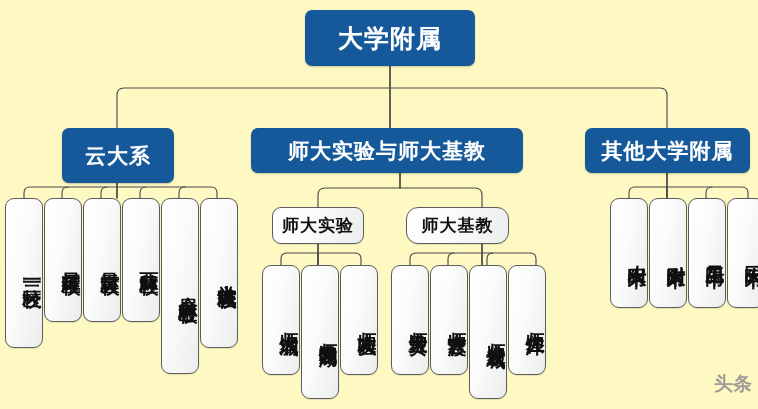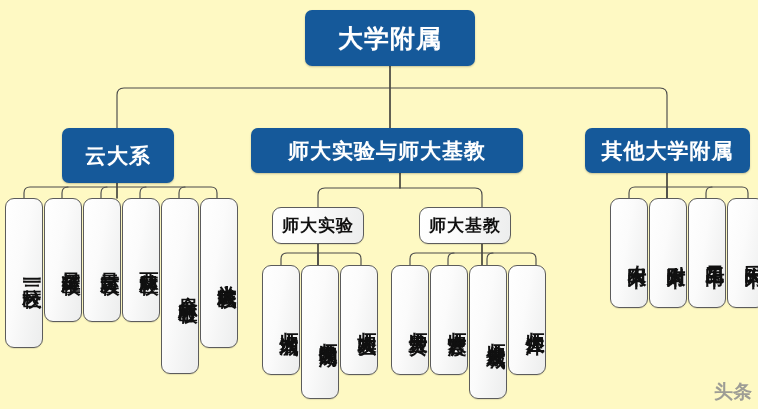--- a/index.html
+++ b/index.html
@@ -80,21 +80,21 @@
     line-height: 1.02;
     letter-spacing: 1.5px;
     padding: 5px 0;
     align-items: flex-start;
   }
 
   
   #watermark {
     position: absolute;
     right: 6px;
-    bottom: 4px;
+    bottom: 12px;
     display: flex;
     align-items: center;
     color: #8d8d8d;
     font-size: 19px;
     font-weight: bold;
     white-space: nowrap;
     opacity: 0.85;
   }
   #watermark .wm-logo { font-size: 19px; }
   #watermark .wm-handle { font-size: 19px; }
@@ -145,21 +145,21 @@
 
   <div class="whitebox leaf" style="left:5px;   top:198px; width:38px; height:150px;">一二一校区</div>
   <div class="whitebox leaf" style="left:44px;  top:198px; width:38px; height:124px;">星耀校区</div>
   <div class="whitebox leaf" style="left:83px;  top:198px; width:38px; height:124px;">呈贡校区</div>
   <div class="whitebox leaf" style="left:122px; top:198px; width:38px; height:124px;">西林校区</div>
   <div class="whitebox leaf" style="left:161px; top:198px; width:38px; height:176px;">会展中心校区</div>
   <div class="whitebox leaf" style="left:200px; top:198px; width:38px; height:150px;">大学城校区</div>
 
   <div class="whitebox mid" style="left:272px; top:207px; width:92px; height:37px;">师大实验</div>
 
-  <div class="whitebox mid" style="left:419px; top:207px; width:92px; height:37px;">师大基教</div>
+  <div class="whitebox mid" style="left:406px; top:207px; width:103px; height:37px;border-radius:12px;">师大基教</div>
 
   <div class="whitebox leaf" style="left:262px; top:265px; width:38px; height:110px;">师大润城</div>
   <div class="whitebox leaf" style="left:301px; top:265px; width:38px; height:134px;">师大昆明湖</div>
   <div class="whitebox leaf" style="left:340px; top:265px; width:38px; height:110px;">师大实验</div>
 
   <div class="whitebox leaf" style="left:391px; top:265px; width:38px; height:110px;">师大呈贡</div>
   <div class="whitebox leaf" style="left:430px; top:265px; width:38px; height:110px;">师大官渡</div>
   <div class="whitebox leaf" style="left:469px; top:265px; width:38px; height:134px;">师大俊发城</div>
   <div class="whitebox leaf" style="left:508px; top:265px; width:38px; height:110px;">师大仁泽</div>
 

